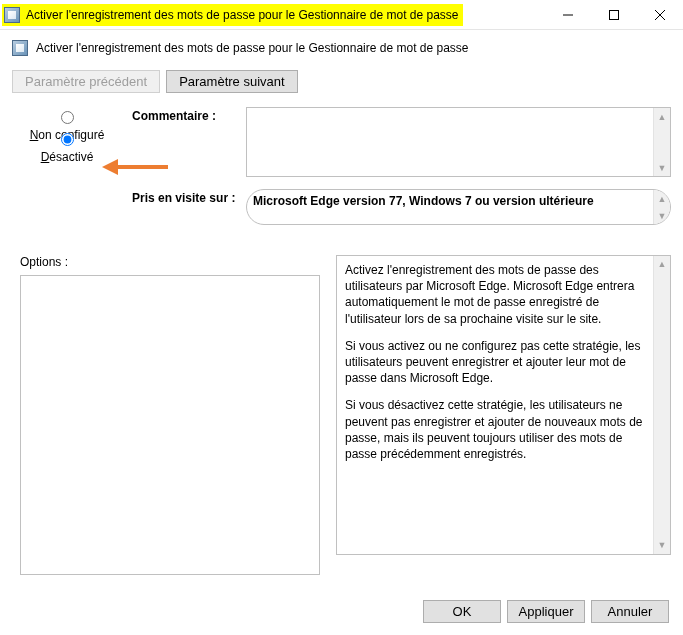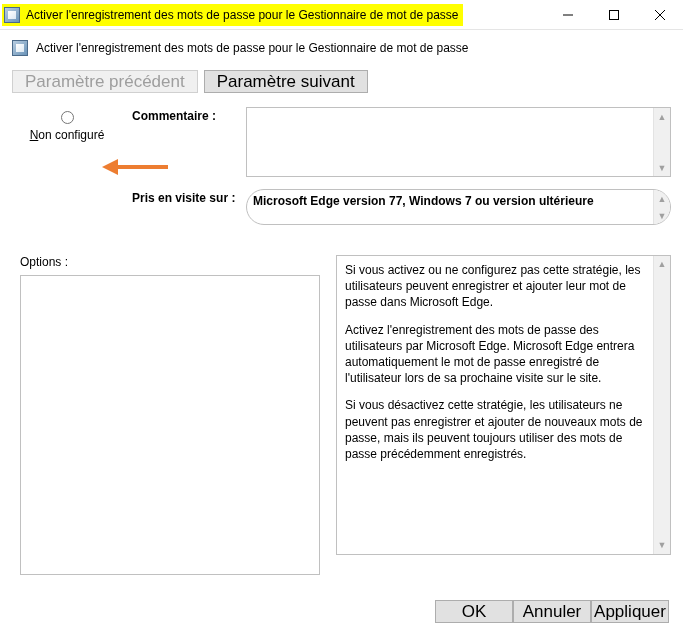--- a/index.html
+++ b/index.html
@@ -73,21 +73,21 @@
     display: flex;
     gap: 6px;
     margin-bottom: 14px;
   }
   .btn {
     height: 23px;
     padding: 0 12px;
     border: 1px solid #adadad;
     background: #e1e1e1;
     font-family: inherit;
-    font-size: 17px;
+    font-size: 13px;
     cursor: pointer;
   }
   .btn:disabled {
     color: #9e9e9e;
     border-color: #d0d0d0;
     background: #f0f0f0;
   }
   .config-row {
     display:flex;
     gap: 10px;
@@ -173,20 +173,21 @@
     font-size:12px;
     line-height:1.35;
     overflow:hidden;
   }
   .help-text p { margin: 0 0 11px 0; white-space: pre-wrap; }
   .footer-btns {
     position:absolute;
     right: 14px;
     bottom: 12px;
     display:flex;
+    gap:6px;
   }
   .footer-btns .btn { width: 78px; padding:0; }
 </style>
 </head>
 <body>
 
 <div class="titlebar">
   <div class="title-highlight">
     <span class="title-icon"></span>
     <span class="titlebar-text">Activer l'enregistrement des mots de passe pour le Gestionnaire de mot de passe</span>
@@ -221,20 +222,24 @@
   <div class="nav-row">
     <button class="btn" disabled="">Paramètre précédent</button>
     <button class="btn">Paramètre suivant</button>
   </div>
 
   <div class="config-row">
     <div class="radio-col">
       <div class="radio-item">
         <input type="radio" name="state" id="r1" style="">
         <label for="r1"><span style="text-decoration:underline">N</span><span>on configuré</span></label>
+      </div>
+      <div class="radio-item">
+        <input type="radio" name="state" id="r3" checked="" style="">
+        <label for="r3"><span style="text-decoration:underline">D</span><span>ésactivé</span></label>
       </div>
       <svg class="arrow" width="70" height="24">
         <defs>
           <marker id="ah" markerWidth="10" markerHeight="10" refX="2" refY="5" orient="auto">
             <polygon points="0,0 10,5 0,10" fill="#ed7d31"></polygon>
           </marker>
         </defs>
         <line x1="68" y1="12" x2="14" y2="12" stroke="#ed7d31" stroke-width="4"></line>
         <polygon points="2,12 18,4 18,20" fill="#ed7d31"></polygon>
       </svg>
@@ -265,31 +270,31 @@
   </div>
 
   <div class="lower">
     <div class="pane pane-left">
       <div class="pane-label">Options :</div>
       <div class="pane-box"></div>
     </div>
     <div class="pane pane-right">
       <div class="pane-box help-text">
         <div id="help-container">
+            <p>Activez l'enregistrement des mots de passe des utilisateurs par Microsoft Edge. Microsoft Edge entrera automatiquement le mot de passe enregistré de l'utilisateur lors de sa prochaine visite sur le site.</p>
             <p>Si vous activez ou ne configurez pas cette stratégie, les utilisateurs peuvent enregistrer et ajouter leur mot de passe dans Microsoft Edge.</p>
-            <p>Activez l'enregistrement des mots de passe des utilisateurs par Microsoft Edge. Microsoft Edge entrera automatiquement le mot de passe enregistré de l'utilisateur lors de sa prochaine visite sur le site.</p>
             <p>Si vous désactivez cette stratégie, les utilisateurs ne peuvent pas enregistrer et ajouter de nouveaux mots de passe, mais ils peuvent toujours utiliser des mots de passe précédemment enregistrés.</p>
           </div>
         <div class="scroll-stub">
           <div class="arr">▲</div>
           <div class="arr">▼</div>
         </div>
       </div>
     </div>
   </div>
 
 </div>
 
 <div class="footer-btns">
   <button class="btn">OK</button>
+  <button class="btn">Appliquer</button>
   <button class="btn">Annuler</button>
-  <button class="btn">Appliquer</button>
 </div>
 
 </body></html>

